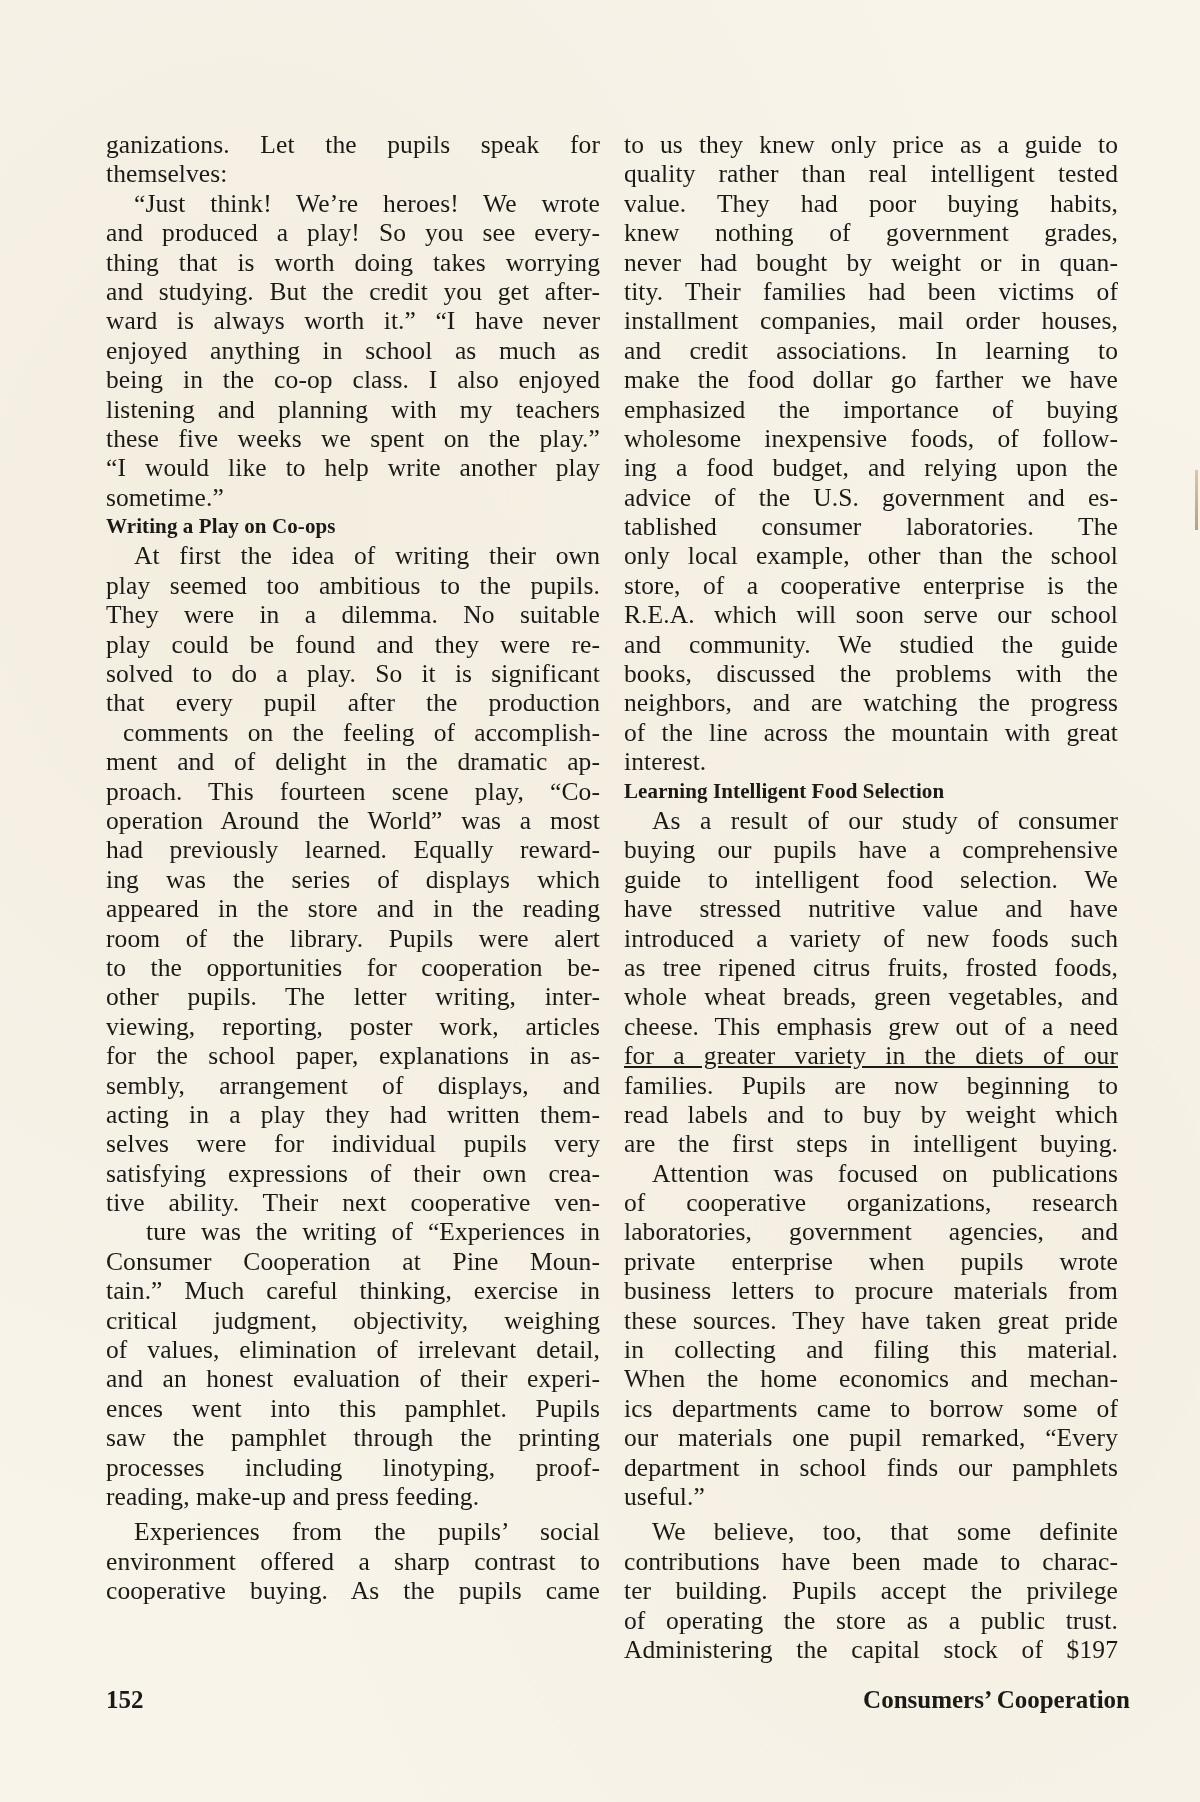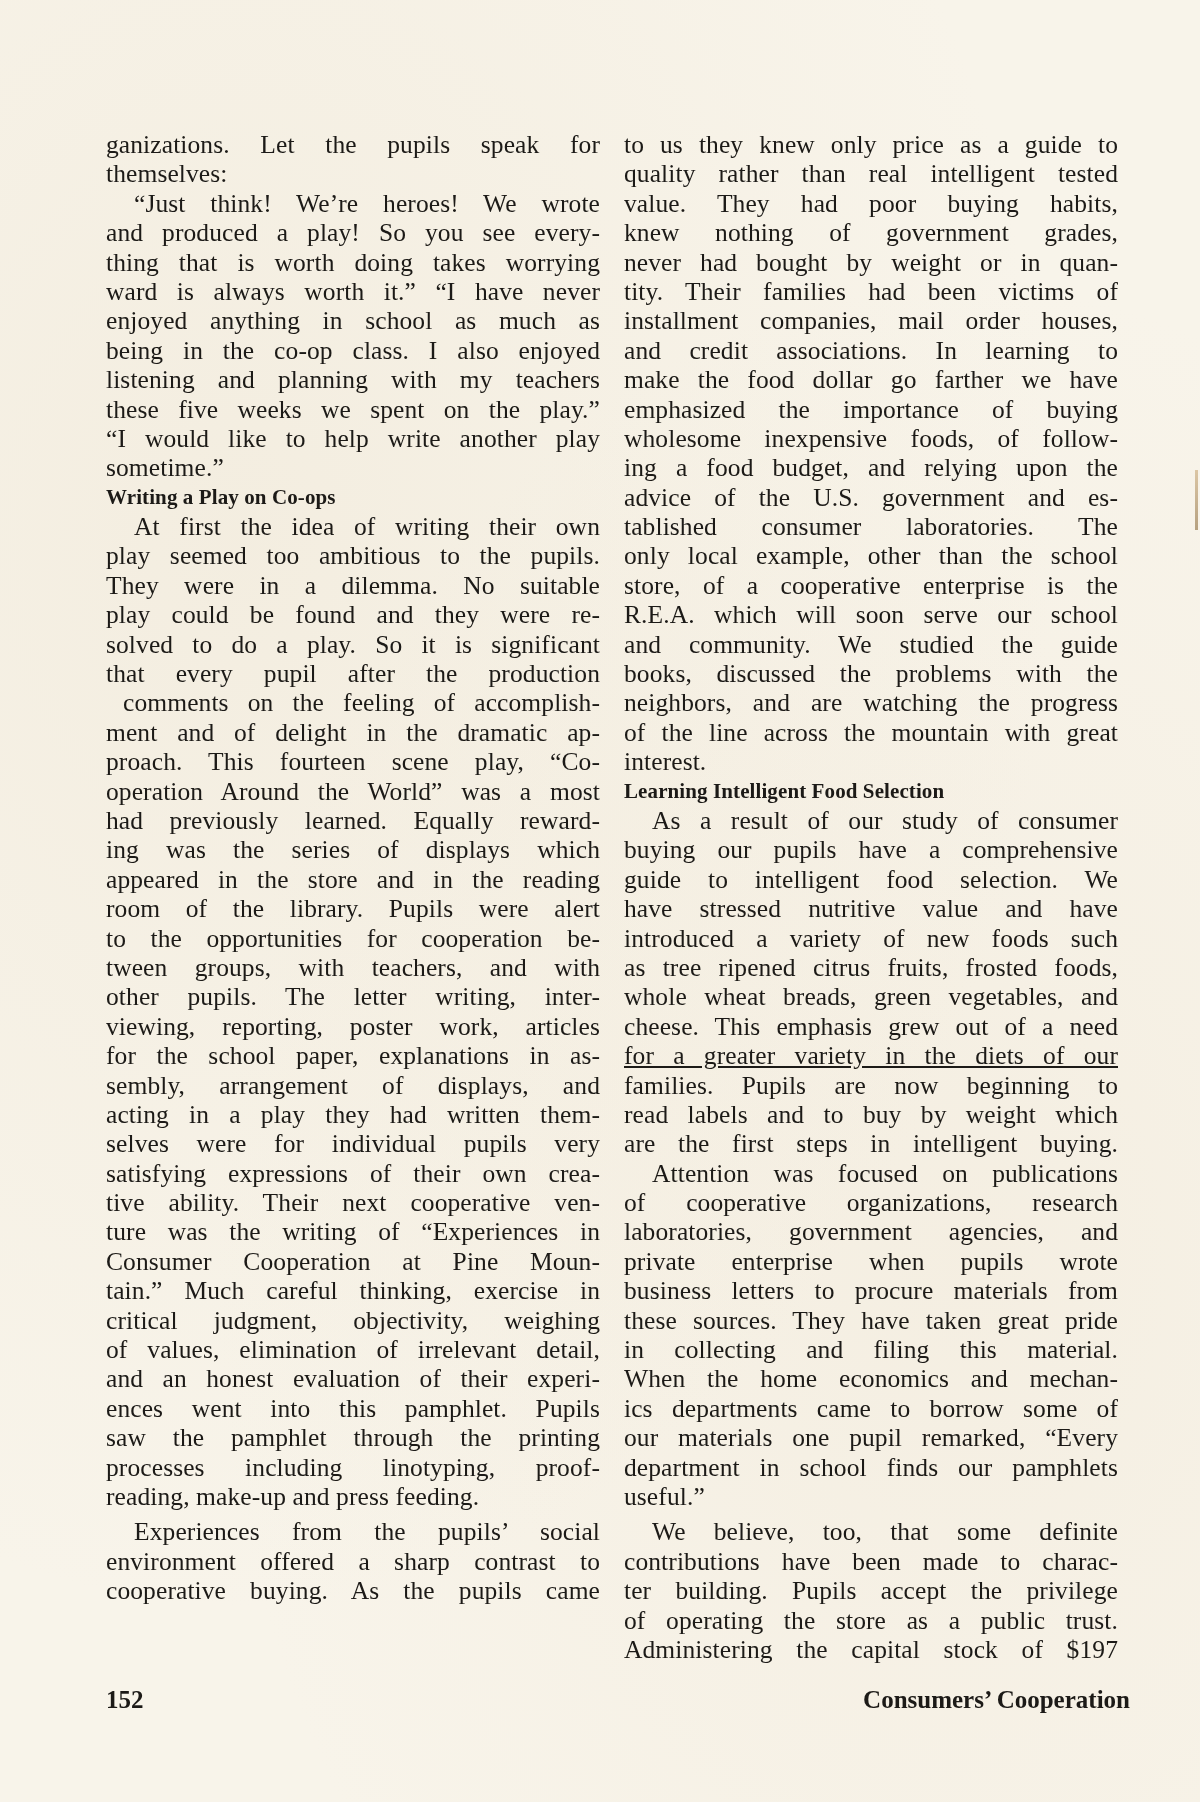--- a/index.html
+++ b/index.html
@@ -63,20 +63,21 @@
 
 <div class="page-texture"></div>
 <div class="edge-mark"></div>
 
 <div class="column" id="col-left">
     <span class="line" style="display: block;">ganizations. Let the pupils speak for</span>
     <span class="line last" style="display: block;">themselves:</span>
     <span class="line indent" style="display: block;">“Just think! We’re heroes! We wrote</span>
     <span class="line" style="display: block;">and produced a play! So you see every-</span>
     <span class="line" style="display: block;">thing that is worth doing takes worrying</span>
+    <span class="line" style="display: block;">and studying. But the credit you get after-</span>
     <span class="line" style="display: block;">ward is always worth it.” “I have never</span>
     <span class="line" style="display: block;">enjoyed anything in school as much as</span>
     <span class="line" style="display: block;">being in the co-op class. I also enjoyed</span>
     <span class="line" style="display: block;">listening and planning with my teachers</span>
     <span class="line" style="display: block;">these five weeks we spent on the play.”</span>
     <span class="line" style="display: block;">“I would like to help write another play</span>
     <span class="line last" style="display: block;">sometime.”</span>
     <span class="line heading" style="display: block;">Writing a Play on Co-ops</span>
     <span class="line indent" style="display: block;">At first the idea of writing their own</span>
     <span class="line" style="display: block;">play seemed too ambitious to the pupils.</span>
@@ -86,30 +87,29 @@
     <span class="line" style="display: block;">that every pupil after the production</span>
     <span class="line" style="display: block; margin-left: 17px;">comments on the feeling of accomplish-</span>
     <span class="line" style="display: block;">ment and of delight in the dramatic ap-</span>
     <span class="line" style="display: block;">proach. This fourteen scene play, “Co-</span>
     <span class="line" style="display: block;">operation Around the World” was a most</span>
     <span class="line" style="display: block;">had previously learned. Equally reward-</span>
     <span class="line" style="display: block;">ing was the series of displays which</span>
     <span class="line" style="display: block;">appeared in the store and in the reading</span>
     <span class="line" style="display: block;">room of the library. Pupils were alert</span>
     <span class="line" style="display: block;">to the opportunities for cooperation be-</span>
-    <span class="line" style="display: block;">tween groups, with teachers, and with</span>
     <span class="line" style="display: block;">other pupils. The letter writing, inter-</span>
     <span class="line" style="display: block;">viewing, reporting, poster work, articles</span>
     <span class="line" style="display: block;">for the school paper, explanations in as-</span>
     <span class="line" style="display: block;">sembly, arrangement of displays, and</span>
     <span class="line" style="display: block;">acting in a play they had written them-</span>
     <span class="line" style="display: block;">selves were for individual pupils very</span>
     <span class="line" style="display: block;">satisfying expressions of their own crea-</span>
     <span class="line" style="display: block;">tive ability. Their next cooperative ven-</span>
-    <span class="line" style="display: block;">ture was the writing of “Experiences in</span>
+    <span class="line" style="display: block; margin-left: 40px;">ture was the writing of “Experiences in</span>
     <span class="line" style="display: block;">Consumer Cooperation at Pine Moun-</span>
     <span class="line" style="display: block;">tain.” Much careful thinking, exercise in</span>
     <span class="line" style="display: block;">critical judgment, objectivity, weighing</span>
     <span class="line" style="display: block;">of values, elimination of irrelevant detail,</span>
     <span class="line" style="display: block;">and an honest evaluation of their experi-</span>
     <span class="line" style="display: block;">ences went into this pamphlet. Pupils</span>
     <span class="line" style="display: block;">saw the pamphlet through the printing</span>
     <span class="line" style="display: block;">processes including linotyping, proof-</span>
     <span class="line last" style="display: block;">reading, make-up and press feeding.</span>
     <span class="line indent gap-before" style="display: block;">Experiences from the pupils’ social</span>

